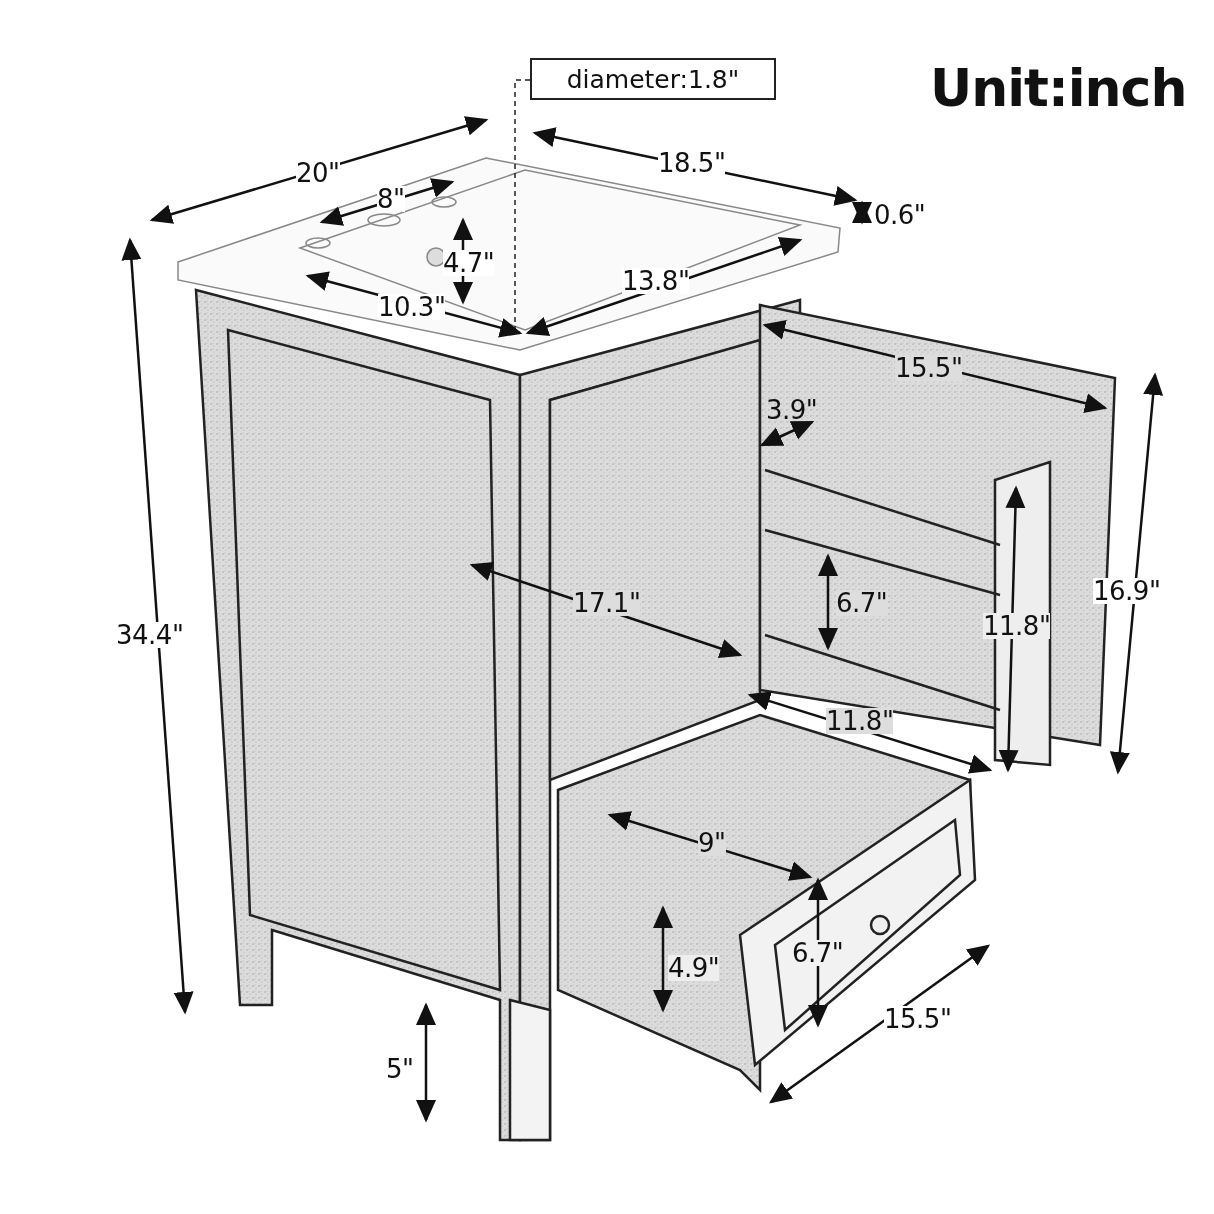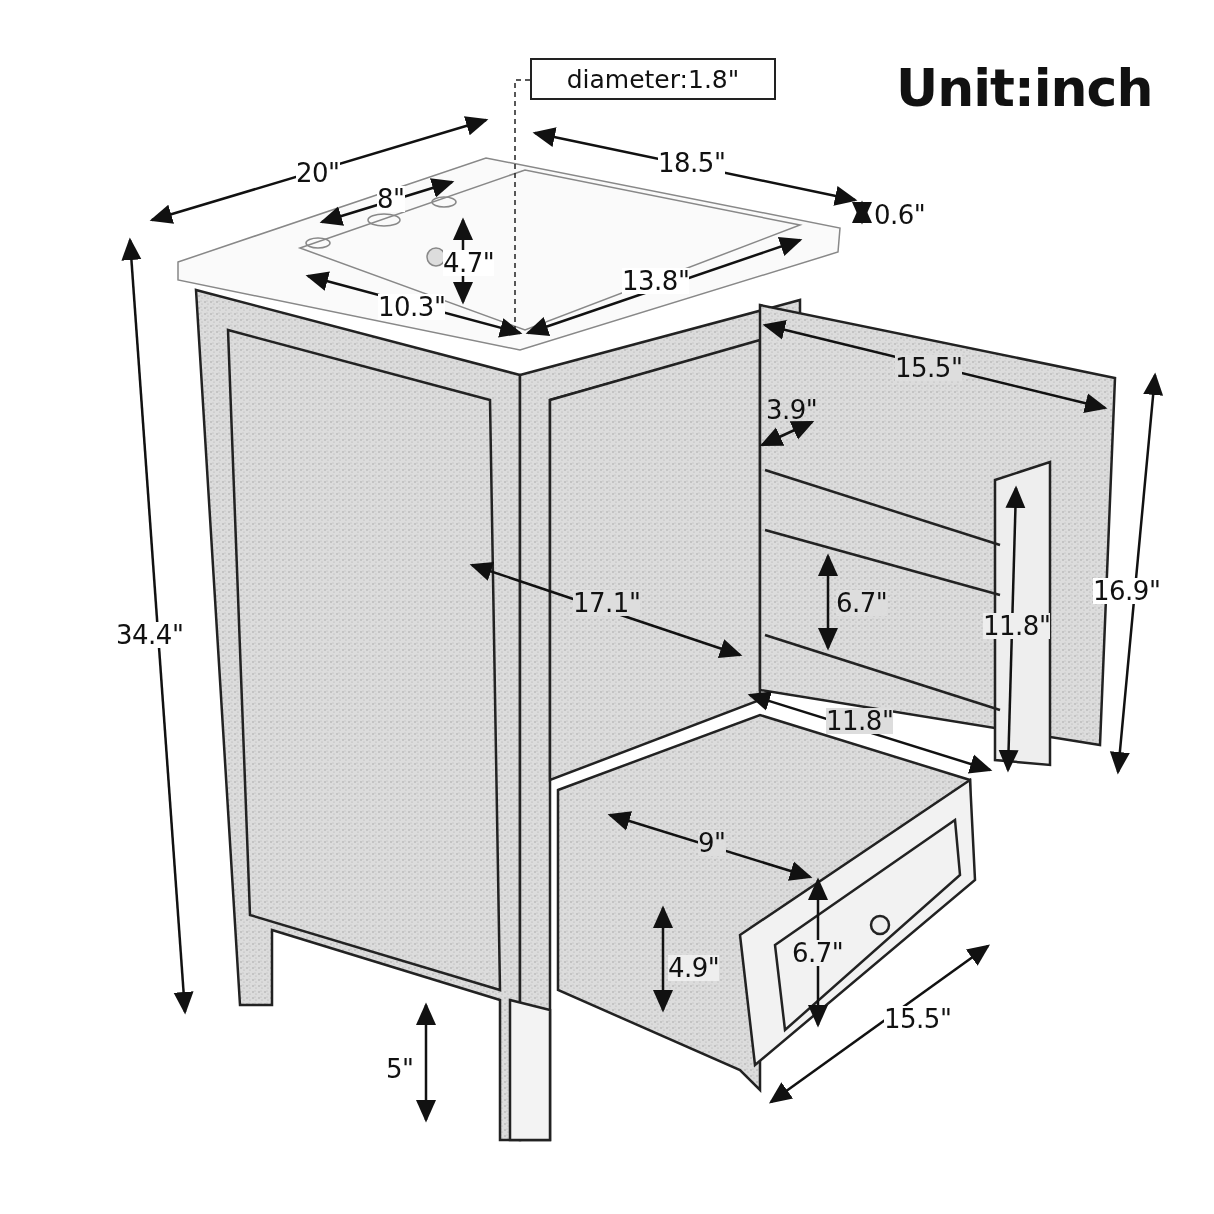--- a/index.html
+++ b/index.html
@@ -1,21 +1,21 @@
 <!DOCTYPE html>
 <html><head>
 <meta charset="utf-8">
 <style>
   html, body { margin: 0; padding: 0; background: #ffffff; }
   body { width: 1214px; height: 1214px; position: relative; overflow: hidden;
          font-family: "DejaVu Sans", "Liberation Sans", sans-serif; }
   #stage { position: absolute; left: 0; top: 0; width: 1214px; height: 1214px; }
   .lbl { position: absolute; font-size: 26px; color: #111; white-space: nowrap;
          background: transparent; line-height: 1; letter-spacing: -0.5px; }
-  .title { position: absolute; left: 896px; top: 58px; font-size: 52px; font-weight: bold;
+  .title { position: absolute; left: 930px; top: 58px; font-size: 52px; font-weight: bold;
            color: #111; letter-spacing: -1px; }
   .callout { position: absolute; left: 530px; top: 58px; width: 246px; height: 42px;
              border: 2px solid #222; box-sizing: border-box; font-size: 25px;
              display: flex; align-items: center; justify-content: center; color:#111; }
 </style>
 </head>
 <body>
 
 <div id="stage">
   <svg width="1214" height="1214" viewBox="0 0 1214 1214" style="position:absolute;left:0;top:0">

